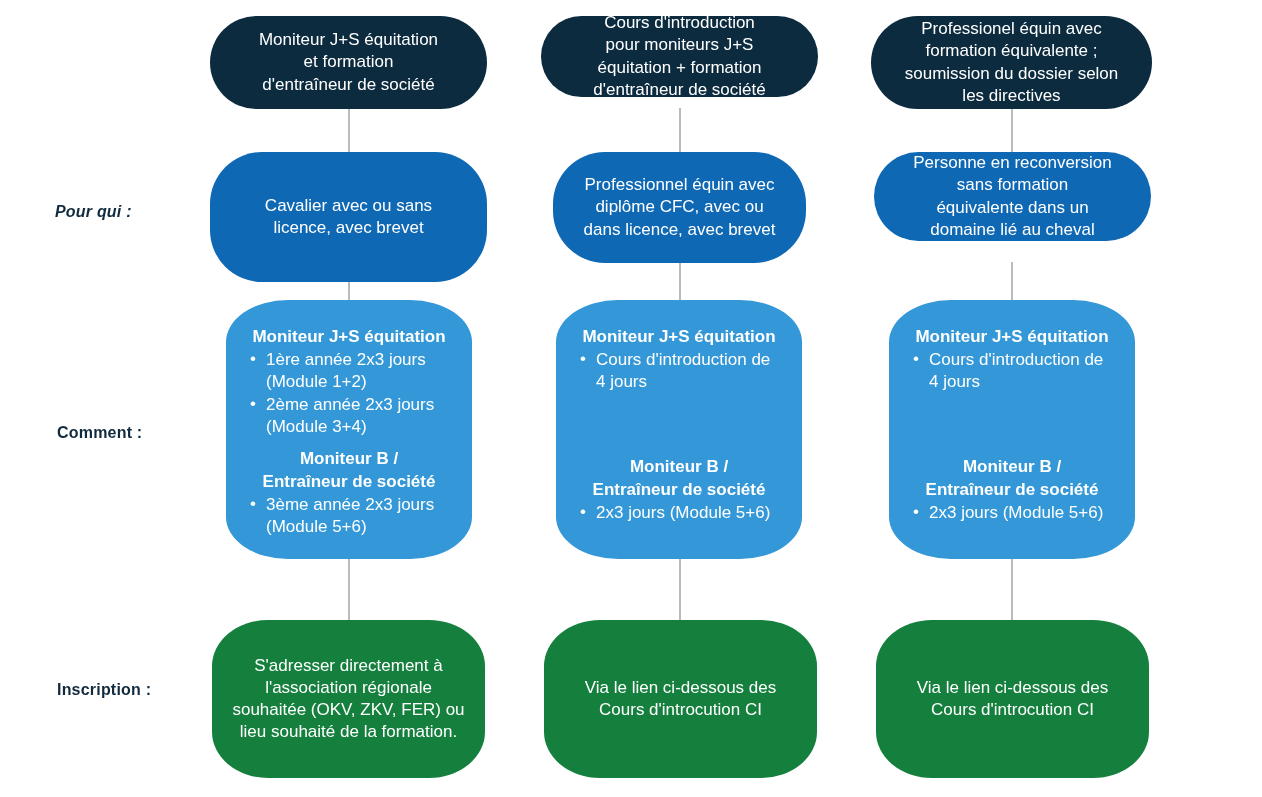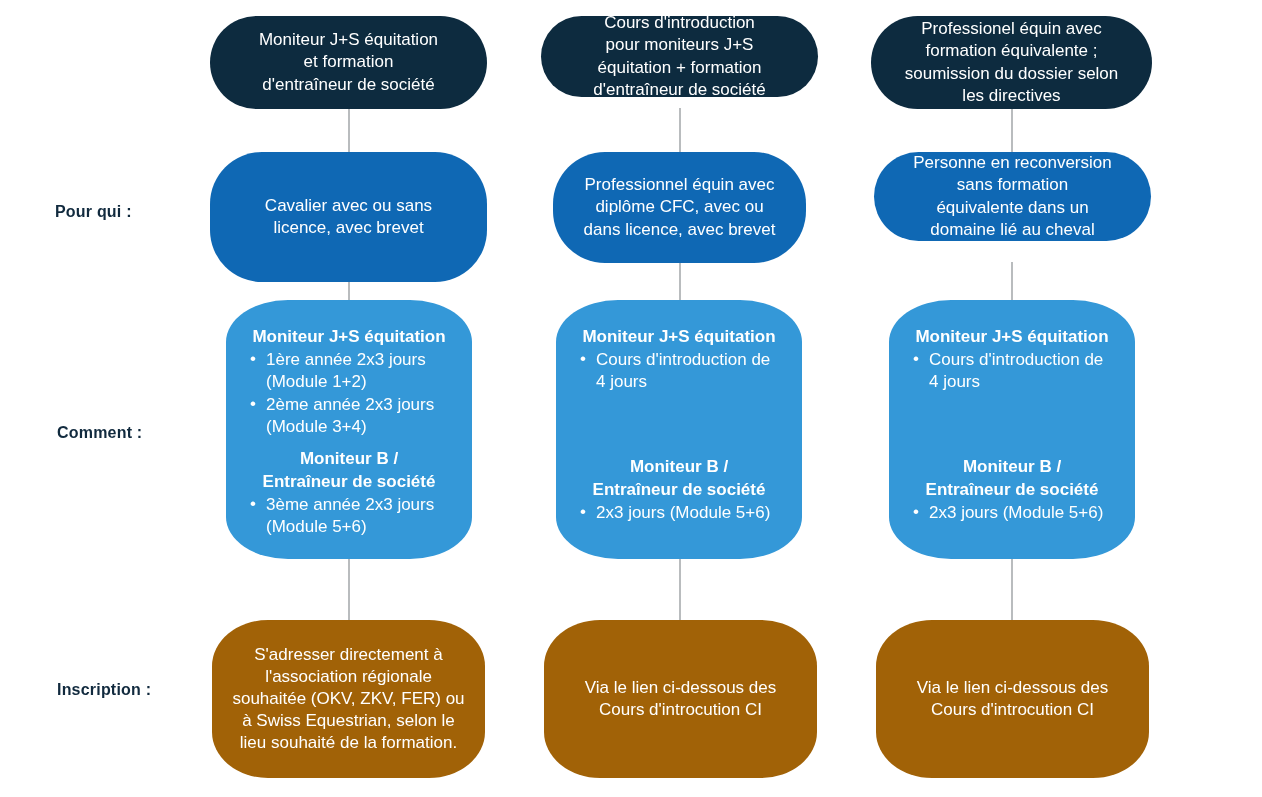--- a/index.html
+++ b/index.html
@@ -22,21 +22,21 @@
 
   
   .row-label {
     position: absolute;
     color: #112a3e;
     font-weight: bold;
     font-size: 16px;
     letter-spacing: 0.2px;
     white-space: nowrap;
   }
-  #label-pour-qui   { left: 55px;  top: 203px; }
+  #label-pour-qui   { left: 55px;  top: 203px; font-style: italic; }
   #label-comment    { left: 57px;  top: 424px; }
   #label-inscription{ left: 57px;  top: 681px; }
 
   
   .connector {
     position: absolute;
     width: 2px;
     background: #b9bcbe;
   }
 
@@ -75,21 +75,21 @@
     border-radius: 62px / 42px;
     font-size: 17px;
     align-items: stretch;
     justify-content: flex-start;
     text-align: left;
     padding: 26px 20px 20px 20px;
   }
 
   
   .node.signup {
-    background: #a16207;
+    background: #15803d;
     border-radius: 56px / 46px;
     font-size: 17px;
     padding: 10px 12px;
   }
 
   .node .line { display: block; }
 
   .how-title {
     font-weight: bold;
     text-align: center;
@@ -159,21 +159,20 @@
     <div class="how-title">Entraîneur de société</div>
     <ul class="how-list">
       <li>3ème année 2x3 jours (Module 5+6)</li>
     </ul>
   </div>
 
   <div class="node signup" style="left:212px; top:620px; width:273px; height:158px;">
     <span class="line">S'adresser directement à</span>
     <span class="line">l'association régionale</span>
     <span class="line">souhaitée (OKV, ZKV, FER) ou</span>
-    <span class="line">à Swiss Equestrian, selon le</span>
     <span class="line">lieu souhaité de la formation.</span>
   </div>
 
   <div class="node header" style="left:541px; top:16px; width:277px; height:81px;">
     <span class="line">Cours d'introduction</span>
     <span class="line">pour moniteurs J+S</span>
     <span class="line">équitation + formation</span>
     <span class="line">d'entraîneur de société</span>
   </div>
 

